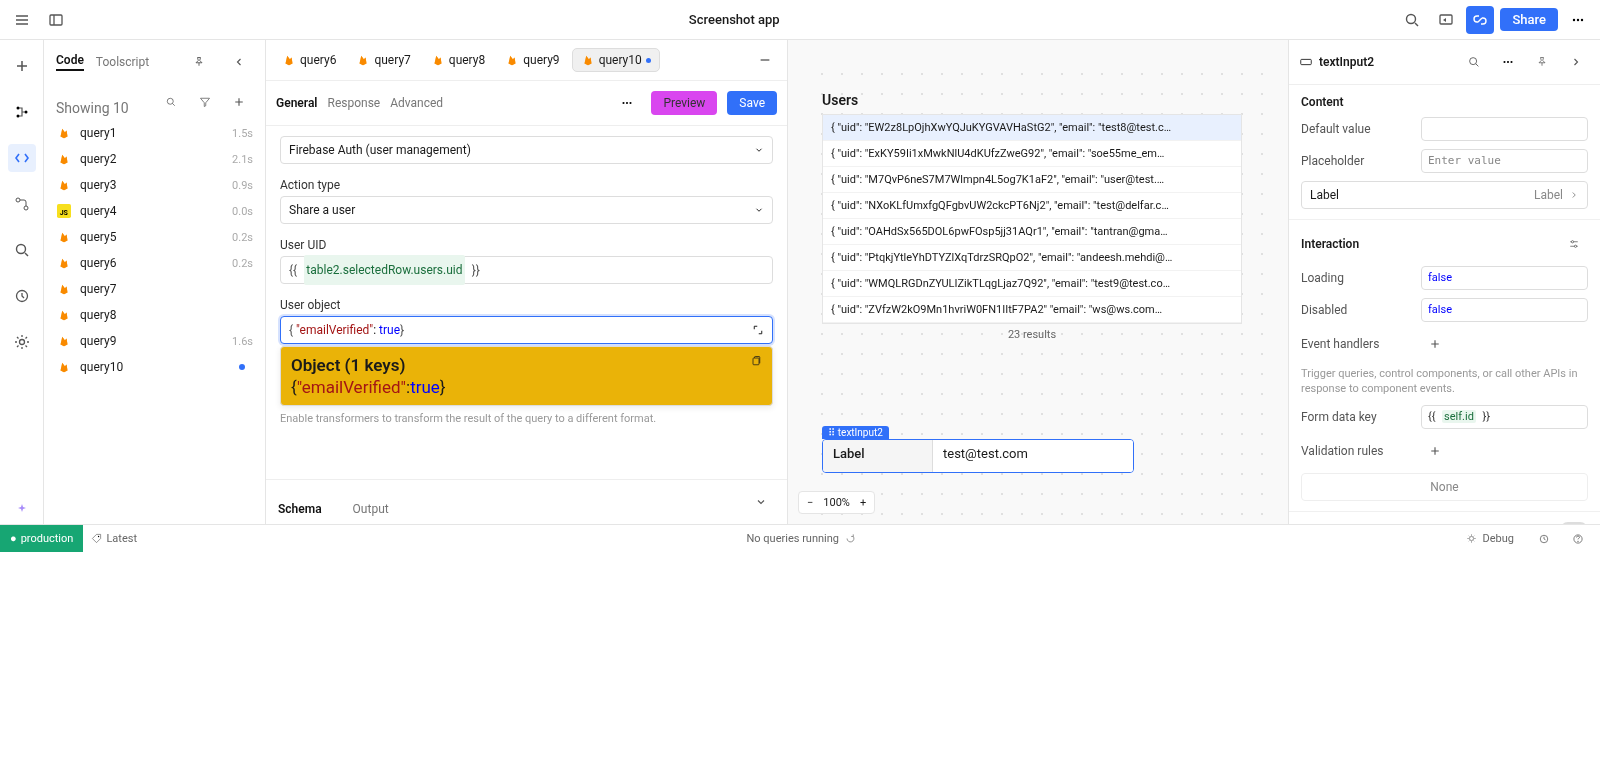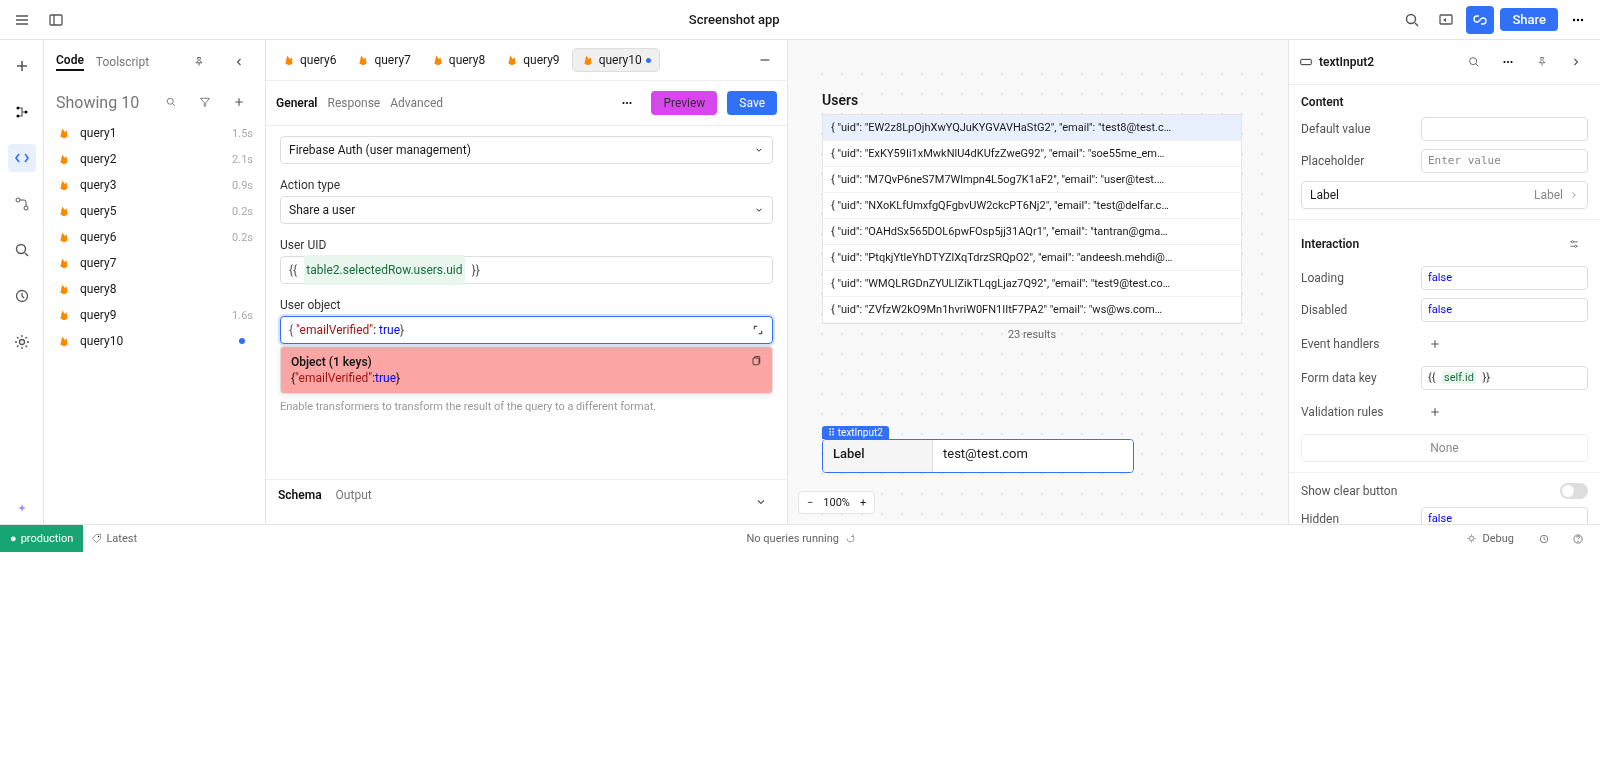--- a/index.html
+++ b/index.html
@@ -21,21 +21,21 @@
 
 .rail { width: 44px; border-right: 1px solid #e5e5e5; display: flex; flex-direction: column; align-items: center; padding-top: 12px; gap: 18px; }
 .rail .icon-btn.active { background: #e8f0fe; color: #3170f9; }
 
 
 .qlist { width: 222px; border-right: 1px solid #e5e5e5; display: flex; flex-direction: column; }
 .qlist-head { display: flex; gap: 12px; padding: 8px 12px; align-items: center; font-size: 12px; }
 .qlist-head .tab { cursor: pointer; color: #777; }
 .qlist-head .tab.active { color: #111; font-weight: 600; border-bottom: 2px solid #111; padding-bottom: 2px; }
 .qlist-head .sp { flex: 1; }
-.qlist-sub { display: flex; align-items: center; padding: 4px 12px; color: #777; font-size: 16px; gap: 6px; }
+.qlist-sub { display: flex; align-items: flex-end; padding: 4px 12px; color: #777; font-size: 14px; gap: 6px; }
 .qlist-sub .sp { flex: 1; }
 .qlist-items { flex: 1; overflow-y: auto; }
 .qrow { display: flex; align-items: center; padding: 5px 12px; gap: 8px; cursor: pointer; }
 .qrow .fire { width: 16px; height: 16px; display: flex; align-items: center; justify-content: center; }
 .qrow .name { flex: 1; font-size: 12px; }
 .qrow .time { font-size: 11px; color: #aaa; }
 .qrow .dot { width: 6px; height: 6px; border-radius: 50%; background: #3170f9; }
 
 
 .editor { flex: 0 0 522px; border-right: 1px solid #e5e5e5; display: flex; flex-direction: column; background: #fff; }
@@ -53,26 +53,26 @@
 .ebody { padding: 10px 14px; flex: 1; overflow-y: auto; }
 .field { margin-bottom: 14px; }
 .field-label { font-size: 12px; color: #333; margin-bottom: 4px; display: block; }
 .select { border: 1px solid #ddd; border-radius: 4px; padding: 6px 8px; font-size: 12px; display: flex; justify-content: space-between; align-items: center; }
 .code-input { border: 1px solid #ddd; border-radius: 4px; padding: 6px 8px; font-family: ui-monospace, Menlo, monospace; font-size: 12px; background: #fff; }
 .code-input .brace { color: #555; }
 .code-input .expr { color: #1a6e3c; background: #e9f6ee; padding: 8px 2px; border-radius: 2px; }
 .code-input.focus { border-color: #3170f9; box-shadow: 0 0 0 2px rgba(49,112,249,.2); display: flex; justify-content: space-between; align-items: center; }
 .code-input .str { color: #a31515; }
 .code-input .bool { color: #0000ff; }
-.pop { border: 1px solid #ddd; border-radius: 4px; margin-top: 2px; background: #fca5a5; box-shadow: 0 2px 6px rgba(0,0,0,.08); padding: 8px 10px; font-size: 12px; }
+.pop { border: 1px solid #ddd; border-radius: 4px; margin-top: 2px; background: #eab308; box-shadow: 0 2px 6px rgba(0,0,0,.08); padding: 8px 10px; font-size: 17px; }
 .pop .hd { font-weight: 600; margin-bottom: 2px; display: flex; justify-content: space-between; }
 .pop .mono { font-family: ui-monospace, Menlo, monospace; }
 .pop .mono .k{color:#a31515;} .pop .mono .b{color:#0000ff;}
 .hint { font-size: 11px; color: #999; margin-top: 6px; }
-.efoot { border-top: 1px solid #eee; padding: 8px 12px; display: flex; gap: 14px; align-items: flex-start; font-size: 12px; }
+.efoot { border-top: 1px solid #eee; padding: 8px 12px; display: flex; gap: 31px; align-items: flex-end; font-size: 12px; }
 .efoot .tab2 { color: #777; }
 .efoot .tab2.active { color: #111; font-weight: 600; }
 .efoot .sp { flex: 1; }
 
 
 .canvas { flex: 1; background: #f9f9f9; position: relative; overflow: auto; padding: 24px; }
 .canvas-inner { background-image: radial-gradient(#e0e0e0 1px, transparent 1px); background-size: 20px 20px; min-height: 660px; position: relative; }
 .users-box { position: absolute; top: 28px; left: 10px; width: 420px; }
 .users-title { font-weight: 600; font-size: 14px; margin-bottom: 6px; }
 .users-table { border: 1px solid #e5e5e5; background: #fff; font-family: ui-monospace, Menlo, monospace; font-size: 11px; }
@@ -285,20 +285,31 @@
                 <path d="M4 12l4 2 4-2-1-7-2 2-3-4z" fill="#f57c00" opacity=".6"></path>
               </svg>
             </span>
     <span class="name">query3</span>
 
     <span class="time">0.9s</span>
           </div>
           <div class="qrow">
             <span class="fire">
               <svg width="14" height="14" viewBox="0 0 16 16">
+                <rect width="16" height="16" rx="2" fill="#f7df1e"></rect>
+                <text x="3" y="12" font-size="8" font-weight="bold" fill="#000">JS</text>
+              </svg>
+            </span>
+    <span class="name">query4</span>
+
+    <span class="time">0.0s</span>
+          </div>
+          <div class="qrow">
+            <span class="fire">
+              <svg width="14" height="14" viewBox="0 0 16 16">
                 <path d="M4 12l2-9 3 4 2-2 1 7-4 2z" fill="#ffa000"></path>
                 <path d="M4 12l4 2 4-2-1-7-2 2-3-4z" fill="#f57c00" opacity=".6"></path>
               </svg>
             </span>
     <span class="name">query5</span>
 
     <span class="time">0.2s</span>
           </div>
           <div class="qrow">
             <span class="fire">
@@ -605,20 +616,21 @@
         <div class="prow">
           <div class="plabel">Event handlers</div>
           <div class="pval" style="text-align:right">
               <span class="icon-btn">
                 <svg width="12" height="12" viewBox="0 0 16 16">
                   <path d="M8 3v10M3 8h10" stroke="currentColor" stroke-width="1.5"></path>
                 </svg>
               </span>
             </div>
         </div>
+        <div class="note">Trigger queries, control components, or call other APIs in response to component events.</div>
         <div class="prow" style="margin-top:8px">
           <div class="plabel">Form data key</div>
           <div class="pval">
               <div class="pinput tok"><span>{{</span> <span style="color:#1a6e3c;background:#e9f6ee;padding:0 2px;border-radius:2px">self.id</span> <span>}}</span></div>
             </div>
         </div>
         <div class="prow">
           <div class="plabel">Validation rules</div>
           <div class="pval" style="text-align:right">
               <span class="icon-btn">

